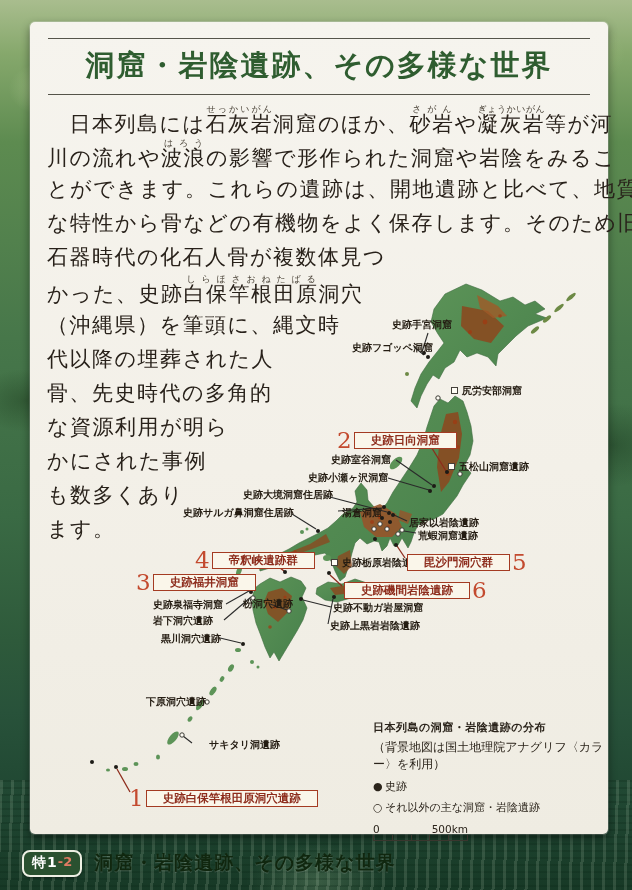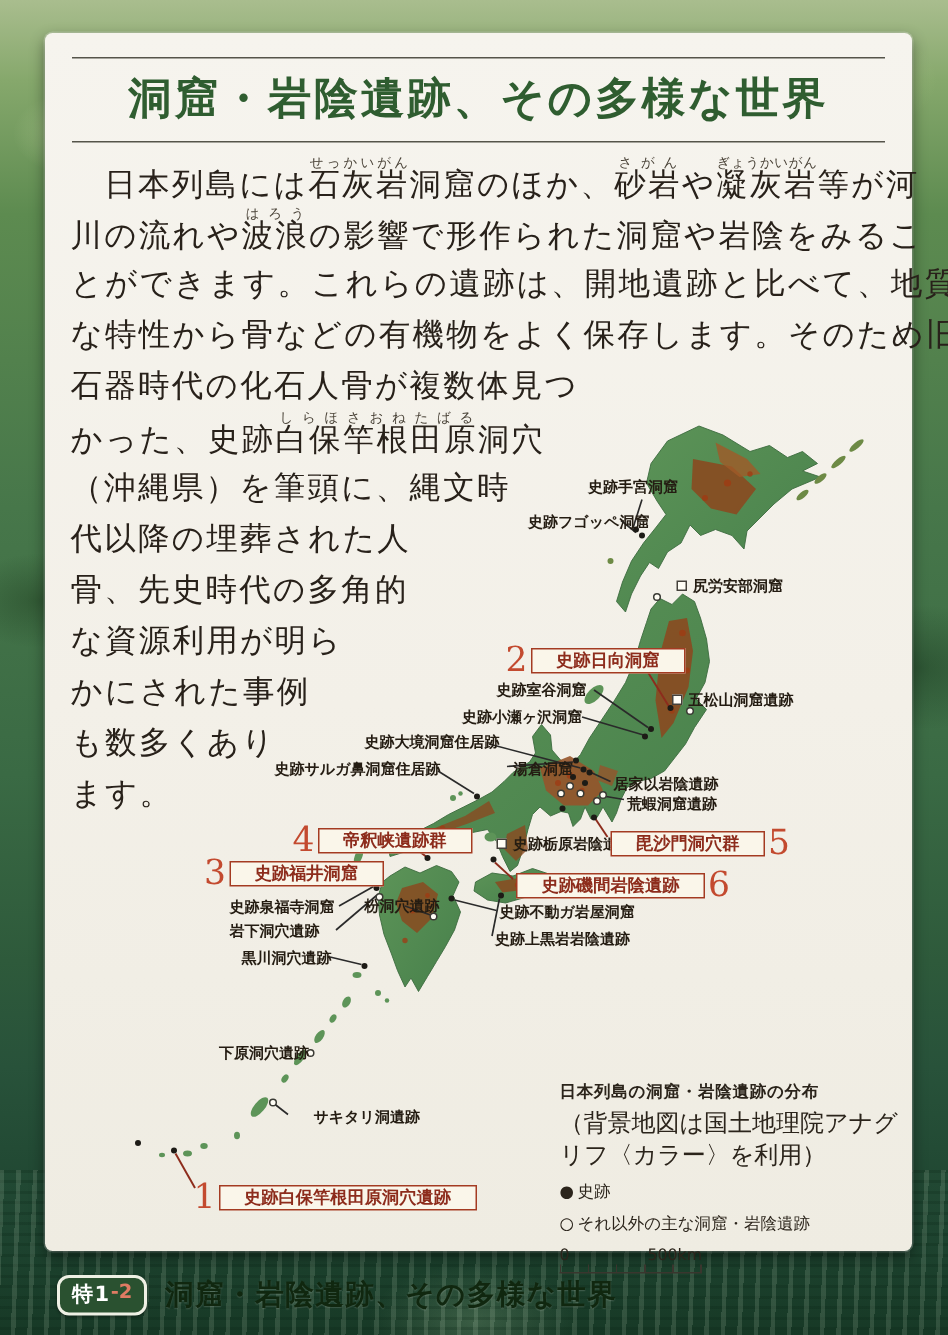--- a/index.html
+++ b/index.html
@@ -43,30 +43,30 @@
     font-size:10px;font-weight:bold;color:#241c12;letter-spacing:0;}
   .box-text{background:#faf6ea;border:1.7px solid #a43b22;color:#8d2c1c;
     padding:1px 16px;font-size:11.5px;line-height:1.2;}
   .num{font-family:"DejaVu Serif","Liberation Serif",serif;font-size:23px;line-height:1;
     color:#c34a2f;font-weight:normal;}
   .mark{display:inline-block;width:5px;height:5px;margin:0 2px 1px 0;}
   .mark.open{background:#fffdf5;border:1.1px solid #44403a;}
   
   .legend{position:absolute;left:343px;top:698px;color:#2b241b;}
   .legend .lg-title{font-size:11px;font-weight:bold;letter-spacing:.5px;}
-  .legend .lg-note{font-size:16px;margin-top:4px;letter-spacing:0;}
+  .legend .lg-note{font-size:12px;margin-top:4px;letter-spacing:0;}
   .legend .lg-item{font-size:11px;margin-top:6px;}
   .legend .lg-item .sym{display:inline-block;width:12px;}
   .scale{margin-top:8px;font-size:10.5px;}
   .scale-nums{display:flex;width:95px;justify-content:space-between;}
   .scale-bar{width:95px;height:5px;border-bottom:1.6px solid #3a362e;
     background:repeating-linear-gradient(90deg,#3a362e 0 1px,transparent 1px 18.8px);}
   
   .footer{position:absolute;left:0;top:843px;width:632px;height:40px;display:flex;align-items:center;}
-  .badge{margin-left:38px;background:#2a5130;border:2px solid #eef0e4;border-radius:8px;
+  .badge{margin-left:22px;background:#2a5130;border:2px solid #eef0e4;border-radius:8px;
     padding:2px 8px 3px 8px;display:flex;align-items:flex-start;box-shadow:0 1px 2px rgba(0,0,0,.4);}
   .badge .b-main{color:#ffffff;font-weight:bold;font-size:14px;letter-spacing:1px;}
   .badge .b-sub{color:#e07b63;font-weight:bold;font-size:13px;}
   .footer .caption{margin-left:12px;font-size:19px;font-weight:bold;color:#10270f;
     letter-spacing:1px;text-shadow:0 1px 1px rgba(255,255,255,.18);}
 </style>
 </head>
 <body>
 
 <div class="photo-spots"></div>

